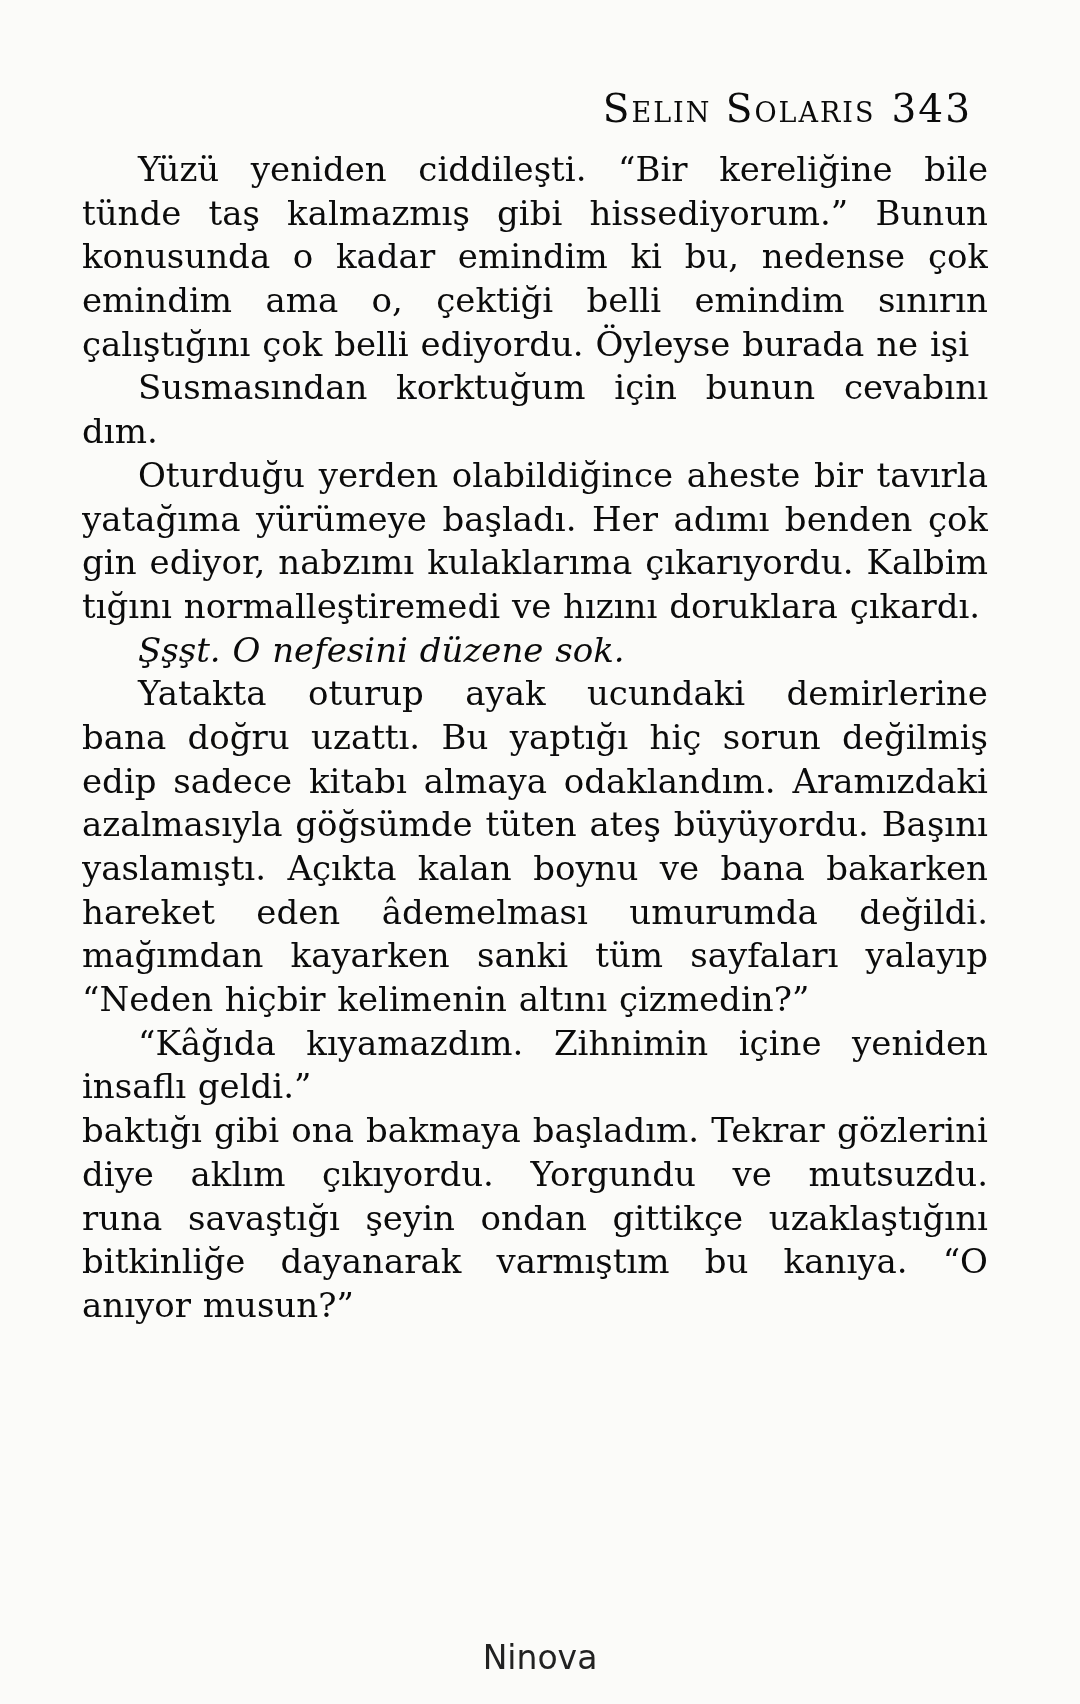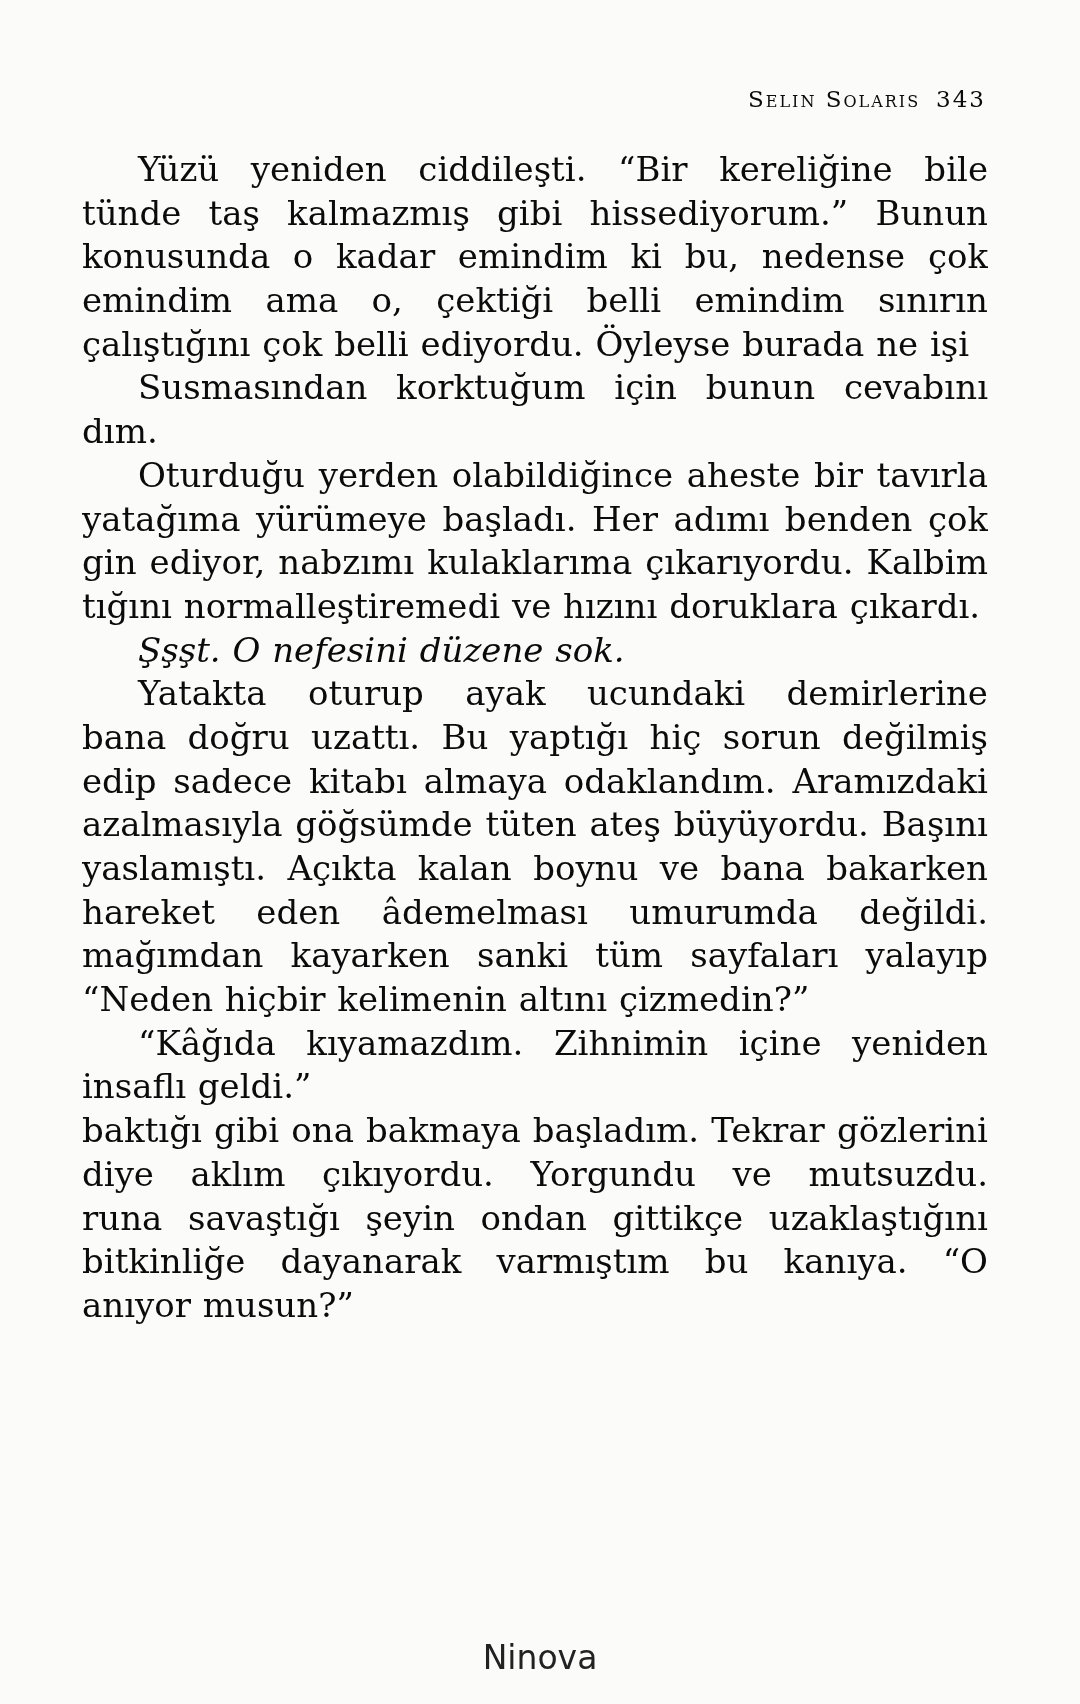--- a/index.html
+++ b/index.html
@@ -10,22 +10,22 @@
   }
   .page {
     position: relative;
     width: 1080px; height: 1704px;
     background: #fbfbf9;
     color: #0b0b0b;
     font-family: "DejaVu Serif", "Liberation Serif", serif;
   }
   .page-header {
     position: absolute;
-    top: 86px; right: 94px;
-    font-size: 23px;
+    top: 86px; right: 108px;
+    font-size: 39px;
     letter-spacing: 2px;
     white-space: nowrap;
     color: #0b0b0b;
   }
   .book-title { font-variant: small-caps; }
   .page-number { margin-left: 16px; }
   .text-block {
     position: absolute;
     left: 82px; top: 148px;
     width: 906px;

